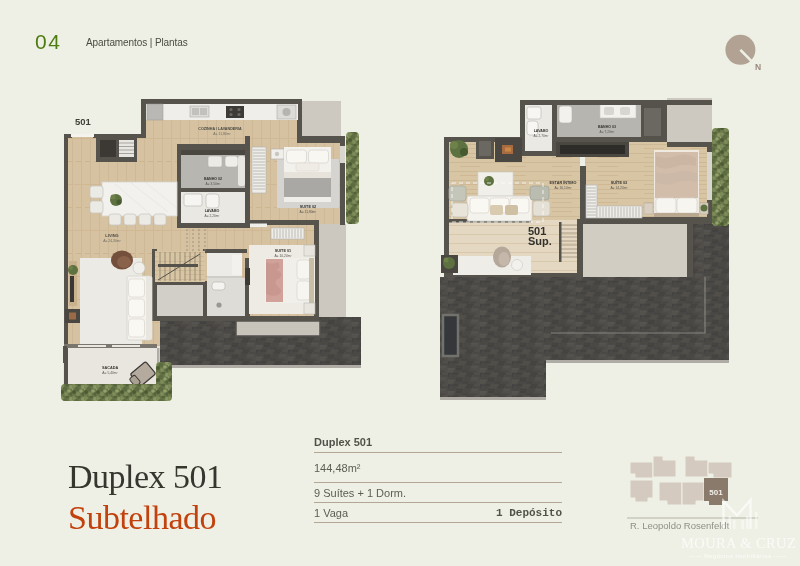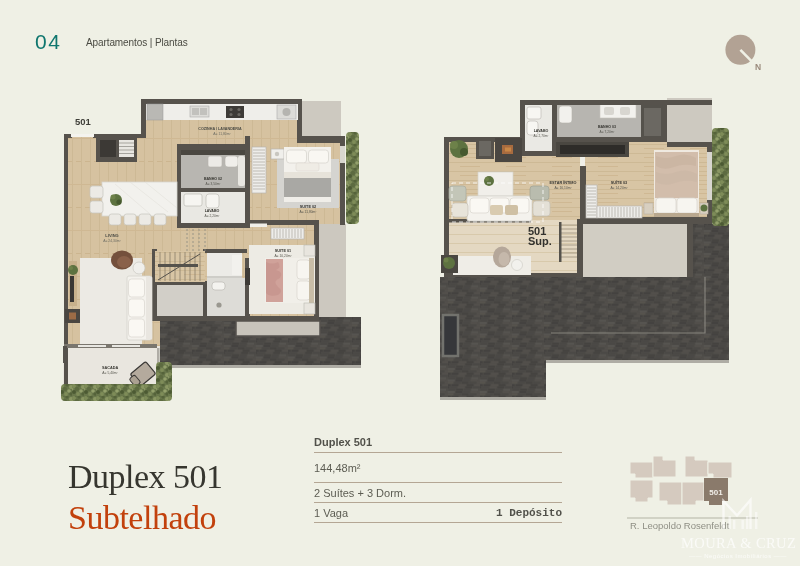--- a/index.html
+++ b/index.html
@@ -3,21 +3,21 @@
 <meta charset="utf-8">
 <style>
   html,body{margin:0;padding:0;}
   body{width:800px;height:566px;background:#eff0e5;position:relative;overflow:hidden;
        font-family:"Liberation Sans",sans-serif;}
   .abs{position:absolute;}
 </style>
 </head>
 <body>
 
-<div class="abs" style="left:35px;top:30px;font-size:21px;color:#0f766e;letter-spacing:1.5px;">04</div>
+<div class="abs" style="left:35px;top:30px;font-size:21px;color:#4d7c0f;letter-spacing:1.5px;">04</div>
 
 <div class="abs" style="left:86px;top:37px;font-size:10px;color:#4a4a42;letter-spacing:-0.1px;text-align:right;">Apartamentos | Plantas</div>
 
 <svg class="abs" style="left:715px;top:25px;" width="60" height="50" viewBox="0 0 60 50">
   <circle cx="25.4" cy="24.8" r="15" fill="#b2a294"></circle>
   <line x1="25.4" y1="24.8" x2="37" y2="36.6" stroke="#eff0e5" stroke-width="2.6"></line>
   <text x="40" y="45" font-size="8.5" font-weight="bold" fill="#9a8a7c" font-family="Liberation Sans,sans-serif">N</text>
 </svg>
 
 <svg class="abs" style="left:0;top:0;" width="800" height="566" viewBox="0 0 800 566">
@@ -585,21 +585,21 @@
 <div class="abs" style="left:68px;top:499px;font-family:'Liberation Serif',serif;font-size:34px;letter-spacing:-0.5px;color:#c2410c;">Subtelhado</div>
 
 <div class="abs" style="left:314px;top:430px;width:248px;height:95px;font-size:11px;color:#5c5c52;">
 
   <div class="abs" style="left:0;top:6px;font-weight:bold;color:#51514a;">Duplex 501</div>
   <div class="abs" style="left:0;top:22px;width:248px;border-top:1px solid #b4a694;"></div>
 
   <div class="abs" style="left:0;top:32px;text-align:center;">144,48m²</div>
   <div class="abs" style="left:0;top:52px;width:248px;border-top:1px solid #b4a694;"></div>
 
-  <div class="abs" style="left:0;top:57px;">2 Suítes + 3 Dorm.</div>
+  <div class="abs" style="left:0;top:57px;">9 Suítes + 1 Dorm.</div>
   <div class="abs" style="left:0;top:72px;width:248px;border-top:1px solid #b4a694;"></div>
 
   <div class="abs" style="left:0;top:76.5px;">1 Vaga</div>
 
   <div class="abs" style="right:0;top:76.5px;font-weight:bold;color:#51514a;font-family:Liberation Mono, monospace;">1 Depósito</div>
   <div class="abs" style="left:0;top:92px;width:248px;border-top:1px solid #b4a694;"></div>
 </div>
 
 <svg class="abs" style="left:600px;top:420px;" width="200" height="146" viewBox="0 0 200 146">
   <g id="keyplan">

